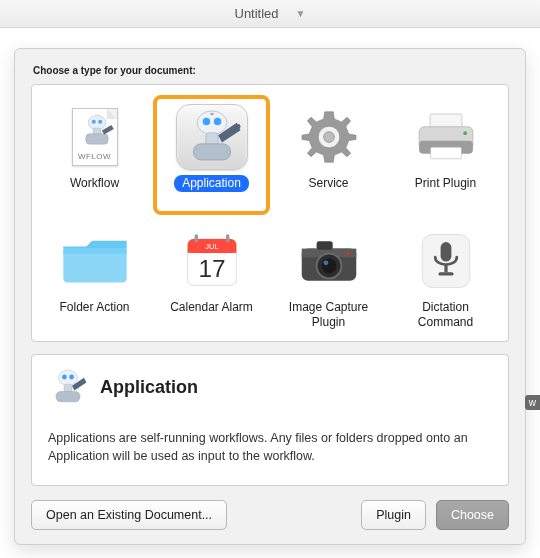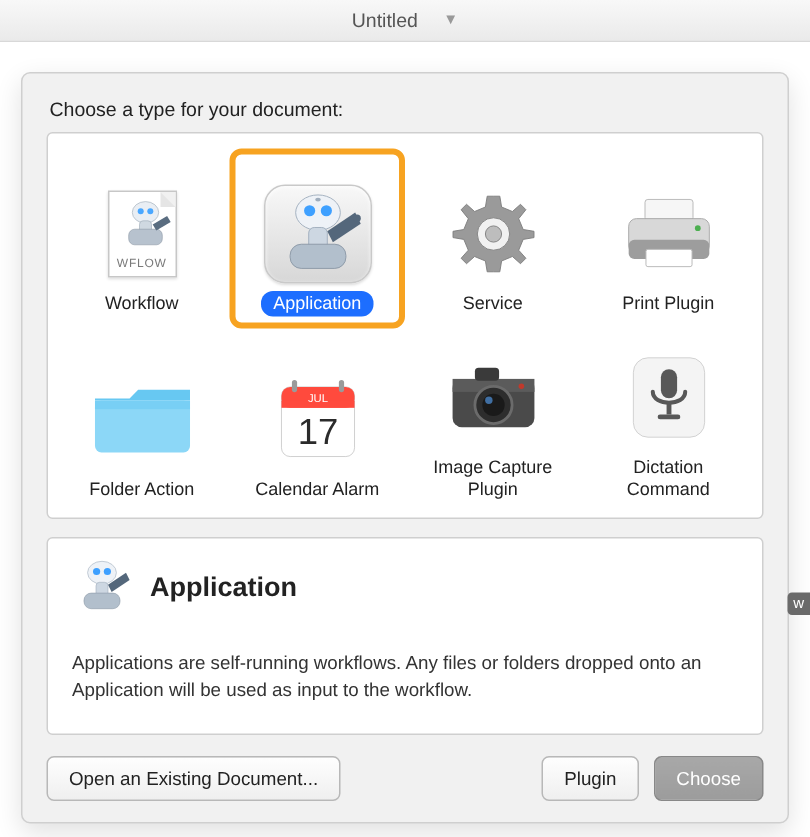--- a/index.html
+++ b/index.html
@@ -28,38 +28,38 @@
     }
     .sheet {
       margin: 20px 14px 12px 14px;
       padding: 8px 16px 14px 16px;
       background: #f1f1f1;
       border: 1px solid #cfcfcf;
       border-radius: 6px;
       box-shadow: 0 6px 18px rgba(0,0,0,0.12);
     }
     .prompt {
-      font-weight: 400;
-      font-size: 13px;
+      font-weight: 700;
+      font-size: 10px;
       margin: 8px 2px 8px 2px;
     }
     .grid {
       background: #fff;
       border: 1px solid #cfcfcf;
       border-radius: 4px;
       padding: 12px 6px 4px 6px;
       display: grid;
       grid-template-columns: repeat(4, 1fr);
       gap: 8px 4px;
     }
     .tile {
       display: flex;
       flex-direction: column;
       align-items: center;
-      justify-content: flex-end;
+      justify-content: flex-start;
       padding: 6px 2px;
       border-radius: 6px;
       cursor: default;
       height: 116px;
     }
     .tile.highlight {
       outline: 4px solid #f7a321;
       outline-offset: -2px;
     }
     .tile .icon-wrap {

